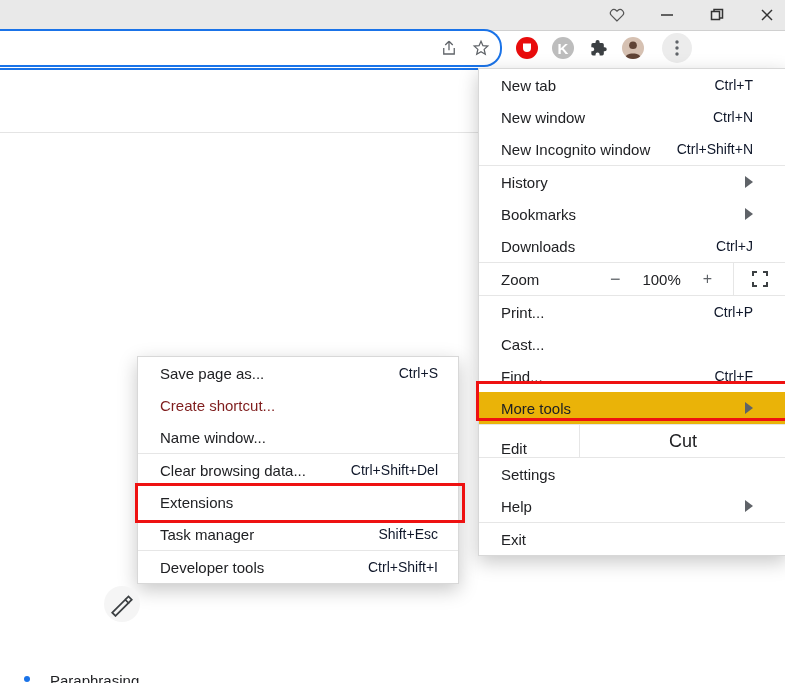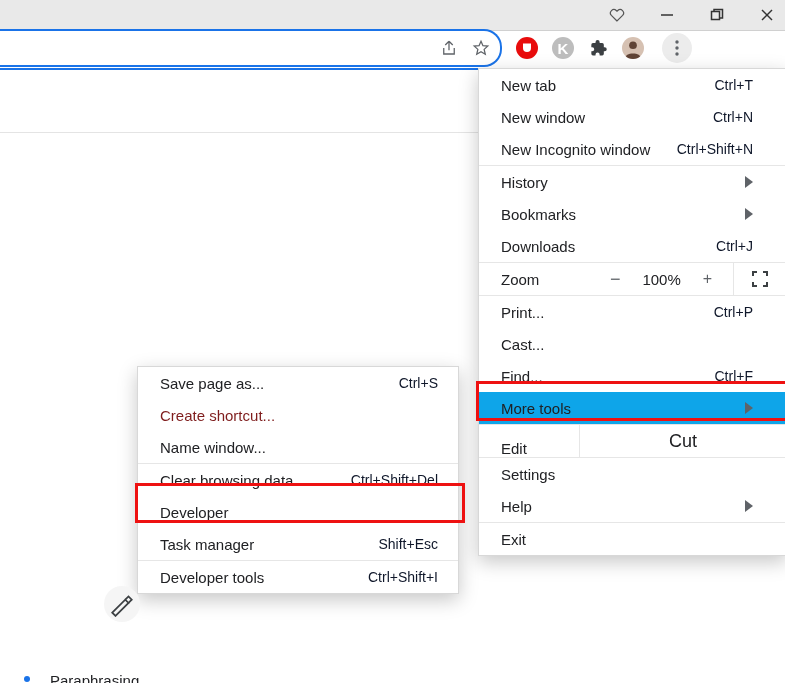--- a/index.html
+++ b/index.html
@@ -23,30 +23,30 @@
 .menu .row .short{color:#0f172a;font-size:14px}
 .menu .row.disabled{color:#7f1d1d}
 .menu .sep{height:1px;background:#e6e6e6;margin:0}
 .menu .chev{margin-left:8px}
 
 .main-menu{left:478px;top:68px;width:307px}
 .main-menu .row{padding:0 33px 0 22px}
 .main-menu .zoom-row .lab{flex:0 0 88px}
 .main-menu .zoom-ctrls{flex:1;display:flex;align-items:center;justify-content:center;gap:22px}
 .main-menu .fs{width:52px;border-left:1px solid #e6e6e6;display:flex;align-items:center;justify-content:center;height:100%}
-.main-menu .more-tools{background:#0ea5e9}
+.main-menu .more-tools{background:#eab308}
 .main-menu .edit-row{padding:0 0 0 22px;align-items:flex-end}
 .main-menu .edit-row .lab{display:flex;align-items:center;flex:0 0 78px}
 .main-menu .edit-cells{flex:1;display:flex}
 .main-menu .edit-cells .cell{flex:1;display:flex;align-items:center;justify-content:center;border-left:1px solid #e6e6e6;font-size:18px;height:32px}
 .hl-box{position:absolute;border:3px solid #e11;pointer-events:none}
 .hl-more{left:476px;top:381px;width:307px;height:34px}
 .hl-clear{left:135px;top:483px;width:324px;height:34px}
 
-.sub-menu{left:137px;top:366px;width:320px}
+.sub-menu{left:137px;top:356px;width:320px}
 .sub-menu .row{padding:0 20px 0 22px}
 
 .scribble{position:absolute;left:104px;top:586px;width:36px;height:36px;border-radius:50%;background:#f5f5f5;display:flex;align-items:center;justify-content:center}
 .status{position:absolute;left:50px;top:672px;font-size:15px}
 .small-dot{position:absolute;left:24px;top:676px;width:6px;height:6px;border-radius:50%;background:#1a73e8}
 svg{display:block}
 </style>
 </head>
 <body>
 
@@ -224,21 +224,21 @@
   </div>
   <div class="row">
     <span class="lab">Name window...</span>
   </div>
   <div class="sep"></div>
   <div class="row">
     <span class="lab">Clear browsing data...</span>
     <span class="short">Ctrl+Shift+Del</span>
   </div>
   <div class="row">
-    <span class="lab">Developer</span>
+    <span class="lab">Extensions</span>
   </div>
   <div class="row">
     <span class="lab">Task manager</span>
     <span class="short">Shift+Esc</span>
   </div>
   <div class="sep"></div>
   <div class="row">
     <span class="lab">Developer tools</span>
     <span class="short">Ctrl+Shift+I</span>
   </div>

